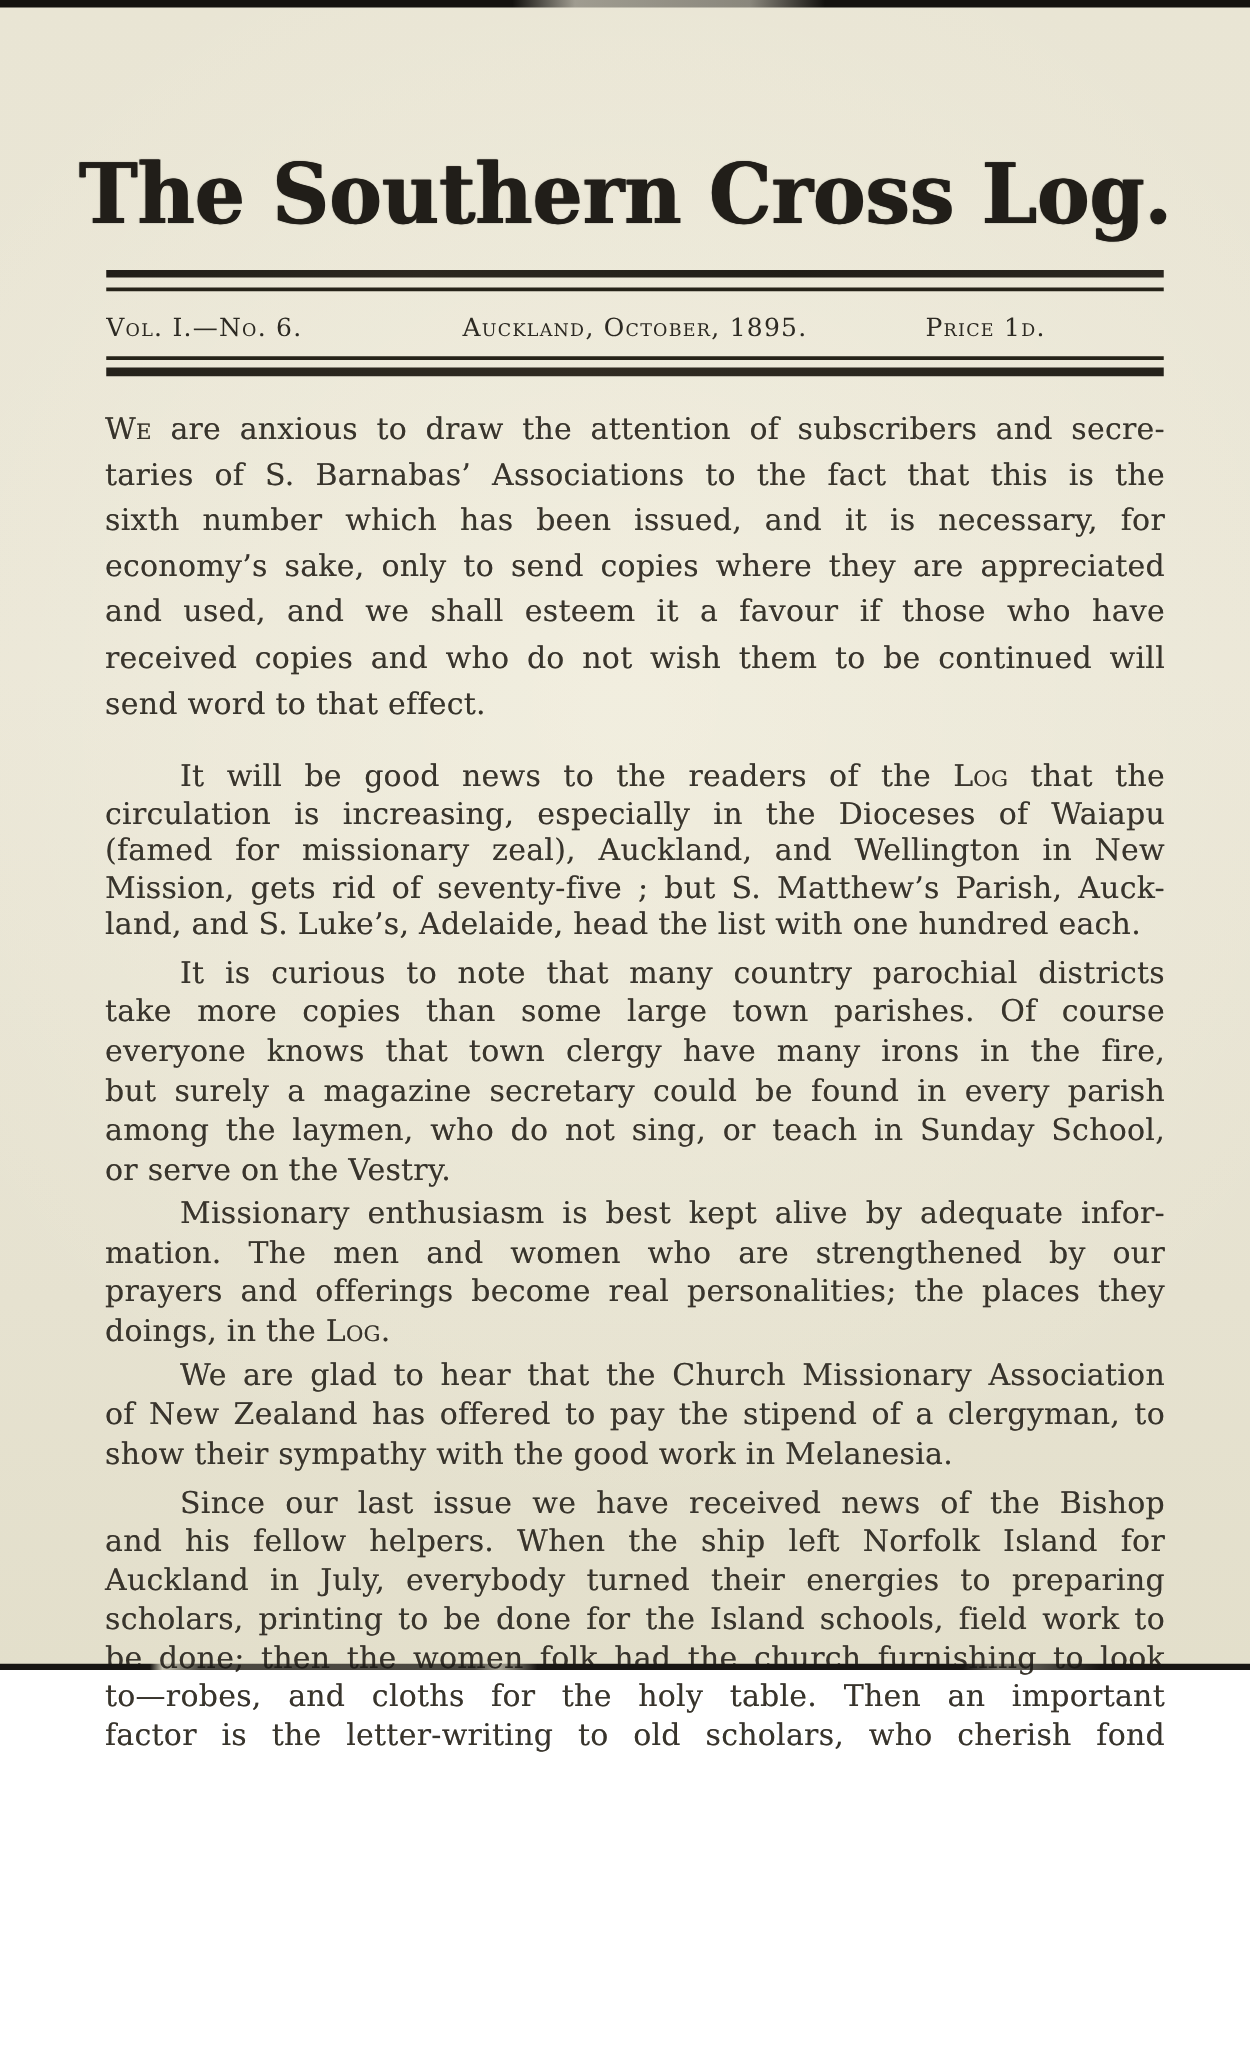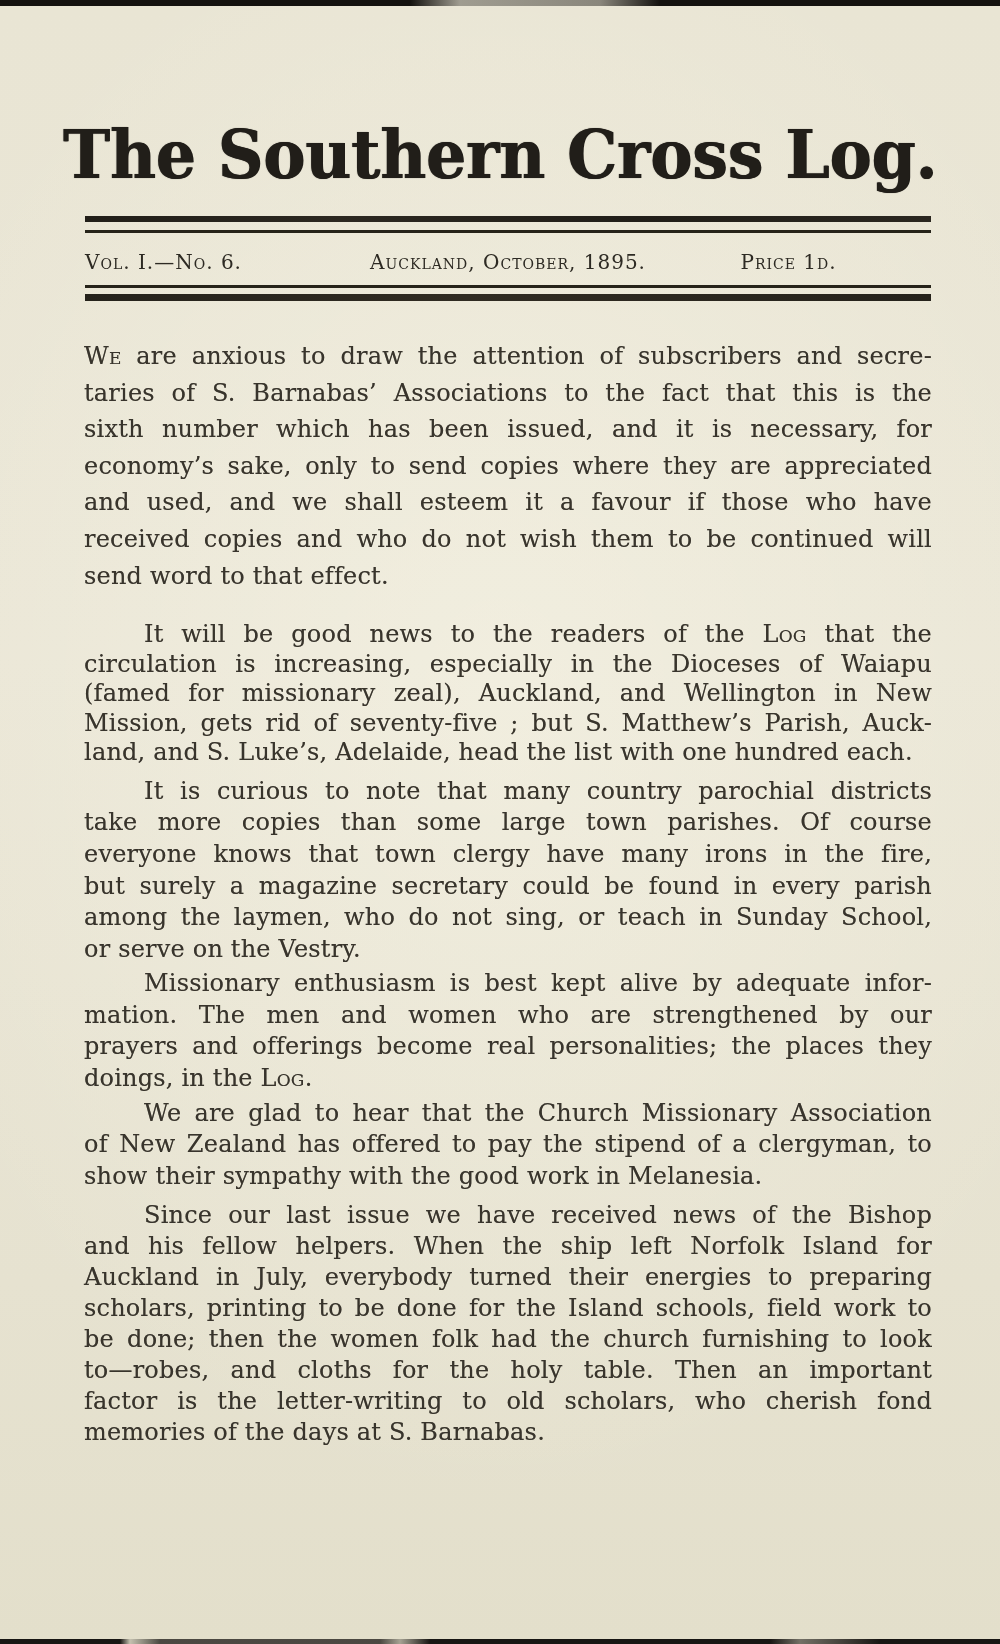--- a/index.html
+++ b/index.html
@@ -3,21 +3,21 @@
 <meta charset="utf-8">
 <style>
   html, body { margin: 0; padding: 0; }
   body {
     width: 1000px; height: 1644px;
     font-family: "DejaVu Serif", serif;
     overflow: hidden;
   }
   .page {
     position: relative;
-    width: 1000px; height: 1644px;
+    width: 1000px; height: 1336px;
     background:
       radial-gradient(ellipse 120% 90% at 50% 42%,
         rgba(255,253,240,0.35) 0%, rgba(240,236,220,0.0) 55%),
       linear-gradient(180deg, #e9e5d4 0%, #eae6d6 40%, #e6e2d0 78%, #e3dfcb 100%);
     color: #35312a;
     text-decoration: underline;
   }
   
   .top-edge {
     position: absolute; top: 0; left: 0; width: 100%; height: 6px;
@@ -67,21 +67,21 @@
   .article {
     position: absolute; top: 322px; left: 84px; width: 848px;
     font-size: 24px;
     color: #38342c;
     text-shadow: 0 0 0.5px rgba(56,52,44,0.5);
     letter-spacing: 0.2px;
   }
   .para { margin: 0; }
   .para .line { text-align: justify; text-align-last: justify; }
   .para .line.last { text-align: left; text-align-last: left; }
-  .para.p1 { line-height: 36.6px; margin-top: 16px; }
+  .para.p1 { line-height: 36.6px; margin-top: 3px; }
   .para.p2 { line-height: 29.5px; margin-top: 26px; }
   .para.p3 { line-height: 31.7px; margin-top: 8px; }
   .para.p4 { line-height: 31.7px; margin-top: 2px; }
   .para.p5 { line-height: 31.7px; margin-top: 3px; }
   .para.p6 { line-height: 31px;   margin-top: 7px; }
   .para.indent .line:first-child { text-indent: 60px; }
   .sc { font-variant: small-caps; }
 </style>
 </head>
 <body>
@@ -140,18 +140,17 @@
         <div class="line last">show their sympathy with the good work in Melanesia.</div>
       </div>
       <div class="para p6 indent">
         <div class="line">Since our last issue we have received news of the Bishop</div>
         <div class="line">and his fellow helpers.  When the ship left Norfolk Island for</div>
         <div class="line">Auckland in July, everybody turned their energies to preparing</div>
         <div class="line">scholars, printing to be done for the Island schools, field work to</div>
         <div class="line">be done; then the women folk had the church furnishing to look</div>
         <div class="line">to—robes, and cloths for the holy table.  Then an important</div>
         <div class="line">factor is the letter-writing to old scholars, who cherish fond</div>
-        <div class="line last">memories of the days at S. Barnabas.</div>
       </div>
     </div>
 
   <div class="bottom-edge"></div>
 </div>
 
 </body></html>

